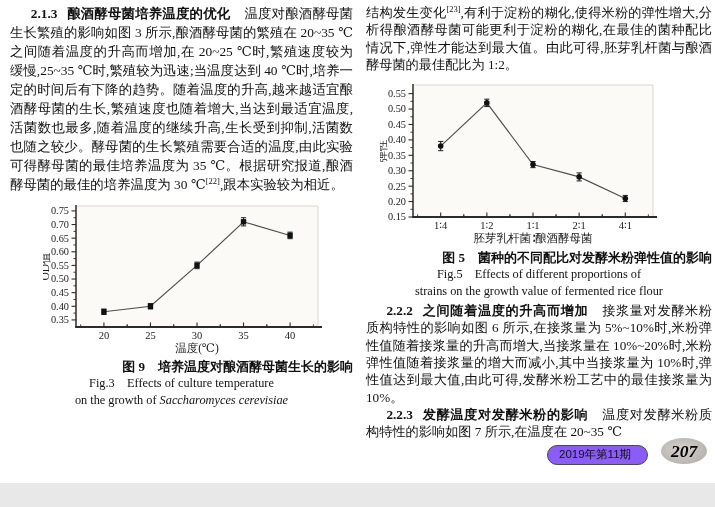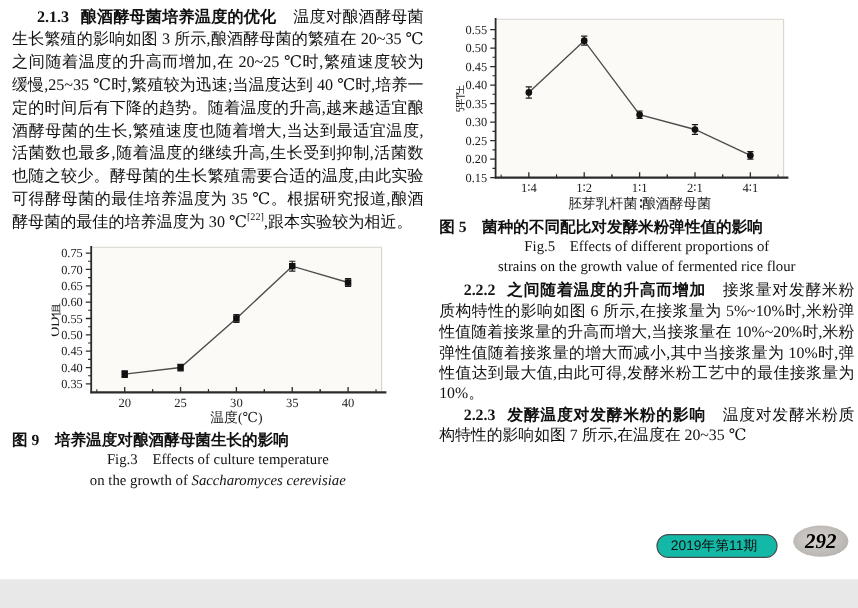--- a/index.html
+++ b/index.html
@@ -11,27 +11,27 @@
   .para{margin:0;}
   .indent{text-indent:1.55em;}
   .bold{font-weight:bold;}
   .head-gap{padding-left:0.7em;font-weight:bold;}
   .body-gap{padding-left:1.05em;}
   sup{font-size:8.5px;line-height:0;vertical-align:super;}
   .fig{margin-top:7px;margin-bottom:3px;}
   .fig svg{display:block;}
   .fig3-svg{margin-left:33px;}
   .fig5-svg{margin-left:14px;}
-  .figcap-zh{text-align:left;font-weight:bold;font-size:13px;line-height:17px;margin-top:3px;}
+  .figcap-zh{text-align:right;font-weight:bold;font-size:13px;line-height:17px;margin-top:3px;}
   .figcap-en{text-align:center;font-weight:normal;font-size:12.3px;line-height:16.5px;}
   .species{font-style:italic;}
   .footer{position:absolute;right:8px;bottom:15px;width:160px;height:30px;}
   .issue-capsule{position:absolute;left:0;top:7px;border:1.3px solid #4a4a4a;border-radius:11px;
                  padding:1px 16px 2px 11px;font-family:"Liberation Sans","DejaVu Sans",sans-serif;
-                 font-size:11.5px;background:#14b8a6;white-space:nowrap;}
+                 font-size:11.5px;background:#8b5cf6;white-space:nowrap;}
   .page-num-blob{position:absolute;right:0;top:0;width:46px;height:26px;border-radius:50%;
                  background:radial-gradient(ellipse at 45% 45%, #d8d5d1 0%, #b9b5b0 70%, #a7a39e 100%);
                  display:flex;align-items:center;justify-content:center;}
   .page-num{font-weight:bold;font-style:italic;font-size:17.5px;color:#000;}
 </style>
 </head>
 <body>
 
 <div class="sheet">
 
@@ -116,20 +116,21 @@
           <rect x="244.37692307692308" y="31.73243243243242" width="5.4" height="5.4" fill="#111"></rect>
         </svg>
       <div class="figcap-zh">图 9　培养温度对酿酒酵母菌生长的影响</div>
       <div class="figcap-en">Fig.3　Effects of culture temperature</div>
       <div class="figcap-en"><span>on the growth of </span><span class="species">Saccharomyces cerevisiae</span></div>
     </div>
 
   </div>
 
   <div class="col col-right">
+    <p class="para"><span>结构发生变化</span><sup>[23]</sup><span>,有利于淀粉的糊化,使得米粉的弹性增大,分析得酿酒酵母菌可能更利于淀粉的糊化,在最佳的菌种配比情况下,弹性才能达到最大值。由此可得,胚芽乳杆菌与酿酒酵母菌的最佳配比为 1:2。</span></p>
 
     <div class="fig">
       <svg class="fig5-svg" width="330" height="166" viewBox="0 0 330 166">
           <rect x="33" y="5" width="240" height="132" fill="#fbfaf6"></rect>
           <line x1="33" y1="5" x2="273" y2="5" stroke="#d7d3cc" stroke-width="0.9"></line>
           <line x1="273" y1="5" x2="273" y2="137" stroke="#d7d3cc" stroke-width="0.9"></line>
           <line x1="33" y1="4" x2="33" y2="137.8" stroke="#2b2b2b" stroke-width="1.5"></line>
           <line x1="32.3" y1="137" x2="277" y2="137" stroke="#2b2b2b" stroke-width="1.8"></line>
           <line x1="28.5" y1="137" x2="33" y2="137" stroke="#2b2b2b" stroke-width="1.1"></line>
           <text x="26" y="140.4" text-anchor="end" font-size="10.3" font-family="&quot;Liberation Serif&quot;,&quot;DejaVu Serif&quot;,serif" fill="#1a1a1a">0.15</text>
@@ -207,17 +208,17 @@
     </div>
 
     <p class="para indent"><span class="bold">2.2.2</span><span class="head-gap">之间随着温度的升高而增加</span><span class="body-gap">接浆量对发酵米粉质构特性的影响如图 6 所示,在接浆量为 5%~10%时,米粉弹性值随着接浆量的升高而增大,当接浆量在 10%~20%时,米粉弹性值随着接浆量的增大而减小,其中当接浆量为 10%时,弹性值达到最大值,由此可得,发酵米粉工艺中的最佳接浆量为 10%。</span></p>
 
     <p class="para indent"><span class="bold">2.2.3</span><span class="head-gap">发酵温度对发酵米粉的影响</span><span class="body-gap">温度对发酵米粉质构特性的影响如图 7 所示,在温度在 20~35 ℃</span></p>
   </div>
 
   <div class="footer">
     <span class="issue-capsule">2019年第11期</span>
     <span class="page-num-blob">
-        <span class="page-num">292</span>
+        <span class="page-num">207</span>
       </span>
   </div>
 
 </div>
 
 </body></html>

